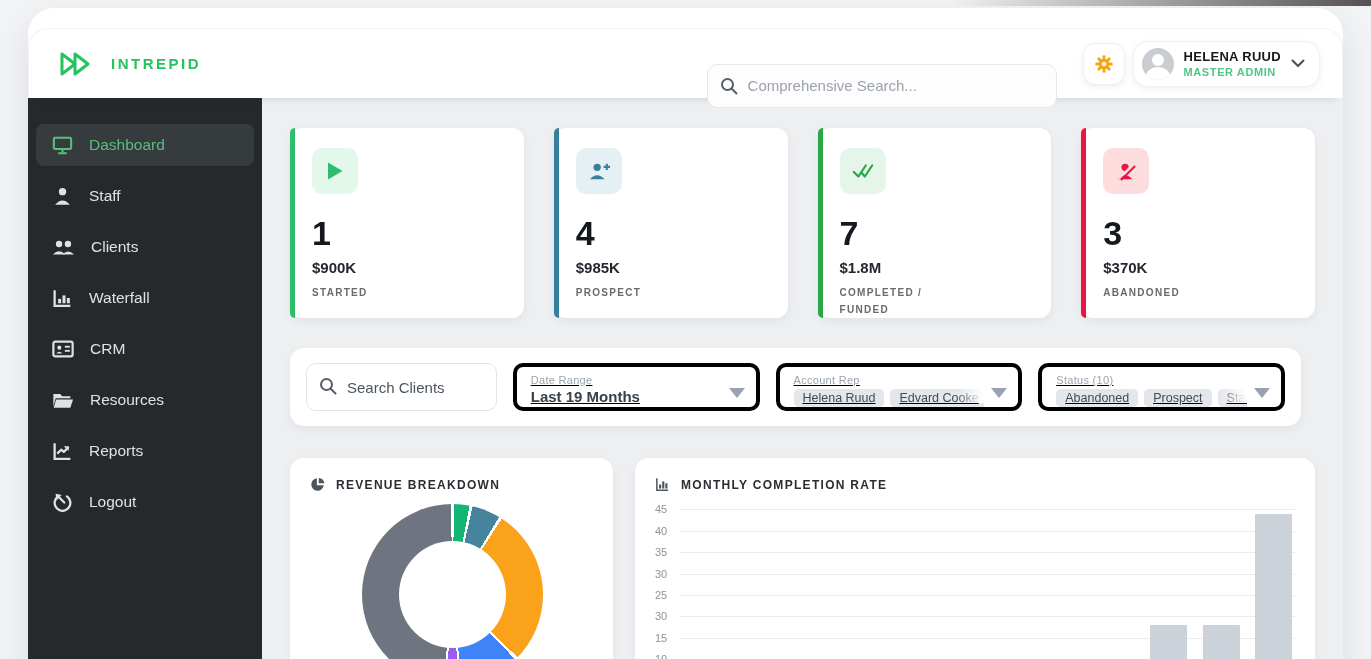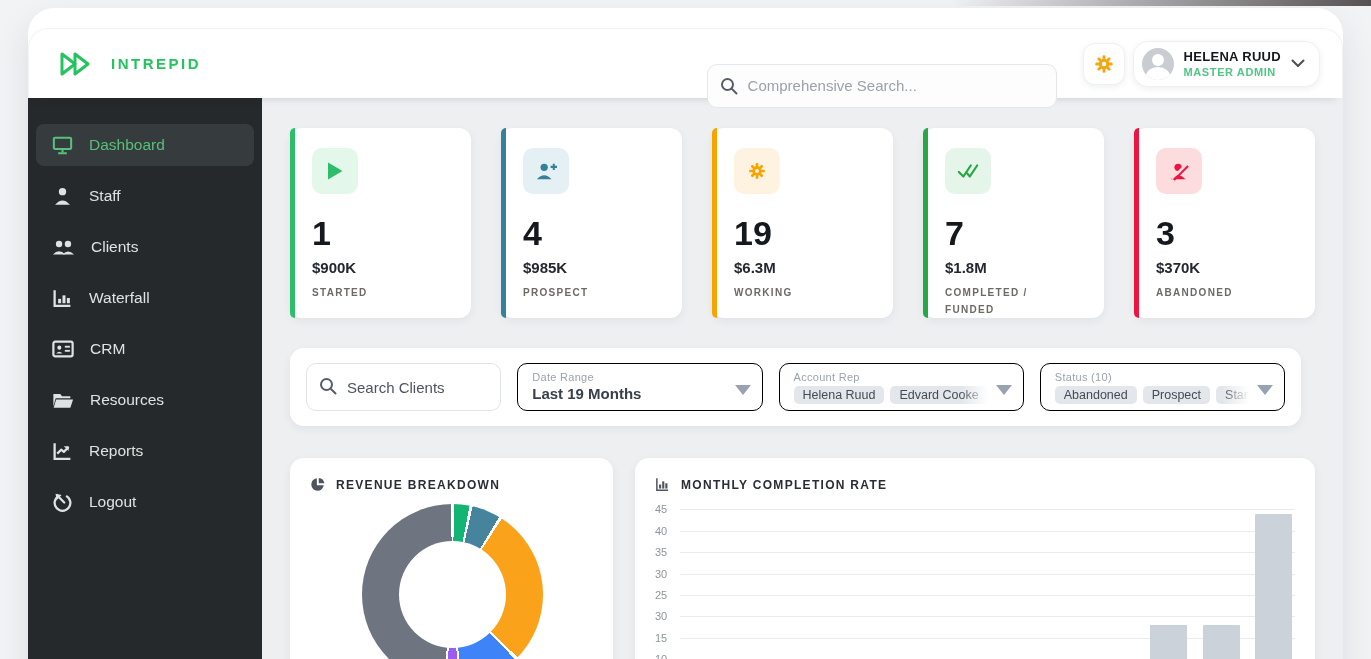--- a/index.html
+++ b/index.html
@@ -61,22 +61,22 @@
 
   
   .filter-bar { margin:30px 14px 0 0; height:78px; background:#fff; border-radius:14px;
     box-shadow:0 3px 10px rgba(40,50,60,.06); display:flex; gap:16px; padding:15px 16px; }
   .filter-search { flex:1; position:relative; }
   .filter-search input { width:100%; height:100%; border:1px solid #e0e4e9; border-radius:10px;
     padding:0 12px 0 40px; font-size:15px; color:#39404a; outline:none; background:#fff;
     font-family:"Liberation Sans",sans-serif; }
   .filter-search input::placeholder { color:#4c545f; }
   .filter-search .mag { position:absolute; left:13px; top:14px; }
-  .dropdown { flex:1; border:1px solid #000000; border-radius:10px; padding:7px 34px 7px 14px;
-    position:relative; cursor:pointer; overflow:hidden; }
+  .dropdown { flex:1; border:4px solid #000000; border-radius:10px; padding:7px 34px 7px 14px;
+    position:relative; cursor:pointer; overflow:hidden;text-decoration:underline; }
   .dd-label { font-size:11px; color:#9aa3ad; letter-spacing:.3px; }
   .dd-value { font-size:15px; color:#38404c; margin-top:2px; font-weight:600; }
   .dd-arrow { position:absolute; right:11px; top:21px; width:0; height:0;
     border-left:8px solid transparent; border-right:8px solid transparent; border-top:10px solid #98a2b0; }
   .chip-row { display:flex; gap:6px; margin-top:3px; white-space:nowrap; overflow:hidden; position:relative; }
   .chip { background:#e3e6ea; border-radius:5px; padding:2px 9px; font-size:12.5px; color:#434b56; }
   .dropdown .fade { position:absolute; right:28px; top:18px; bottom:4px; width:34px;
     background:linear-gradient(to right, rgba(255,255,255,0), #fff 80%); pointer-events:none; }
 
   
@@ -234,37 +234,20 @@
               <path d="M2 19 Q10 10.5 18 19 Z" fill="currentColor"></path>
               <line x1="20.5" y1="2" x2="20.5" y2="9" stroke="currentColor" stroke-width="2.2"></line>
               <line x1="17" y1="5.5" x2="24" y2="5.5" stroke="currentColor" stroke-width="2.2"></line>
             </svg>
           </div>
           <div class="stat-count">4</div>
           <div class="stat-amount">$985K</div>
           <div class="stat-label">PROSPECT</div>
         </div>
 
-        <div class="stat-card" style="--accent:#f6a400; --tint:#fdf3e0">
-          <div class="stat-icon">
-            <svg width="20" height="20" viewBox="0 0 24 24">
-              <g fill="currentColor">
-                <rect x="10.4" y="2.5" width="3.2" height="19" rx="1.4"></rect>
-                <rect x="10.4" y="2.5" width="3.2" height="19" rx="1.4" transform="rotate(45 12 12)"></rect>
-                <rect x="10.4" y="2.5" width="3.2" height="19" rx="1.4" transform="rotate(90 12 12)"></rect>
-                <rect x="10.4" y="2.5" width="3.2" height="19" rx="1.4" transform="rotate(135 12 12)"></rect>
-                <circle cx="12" cy="12" r="5.6"></circle>
-              </g>
-              <circle cx="12" cy="12" r="2.4" fill="#fdf3e0"></circle>
-            </svg>
-          </div>
-          <div class="stat-count">19</div>
-          <div class="stat-amount">$6.3M</div>
-          <div class="stat-label">WORKING</div>
-        </div>
 
         <div class="stat-card" style="--accent:#28a745; --tint:#e6f5ea">
           <div class="stat-icon">
             <svg width="22" height="18" viewBox="0 0 24 18">
               <polyline points="2,10 7,15 15,3" fill="none" stroke="currentColor" stroke-width="2.4" stroke-linecap="round" stroke-linejoin="round"></polyline>
               <polyline points="11,11.5 14,15 22,3" fill="none" stroke="currentColor" stroke-width="2.4" stroke-linecap="round" stroke-linejoin="round"></polyline>
             </svg>
           </div>
           <div class="stat-count">7</div>
           <div class="stat-amount">$1.8M</div>

